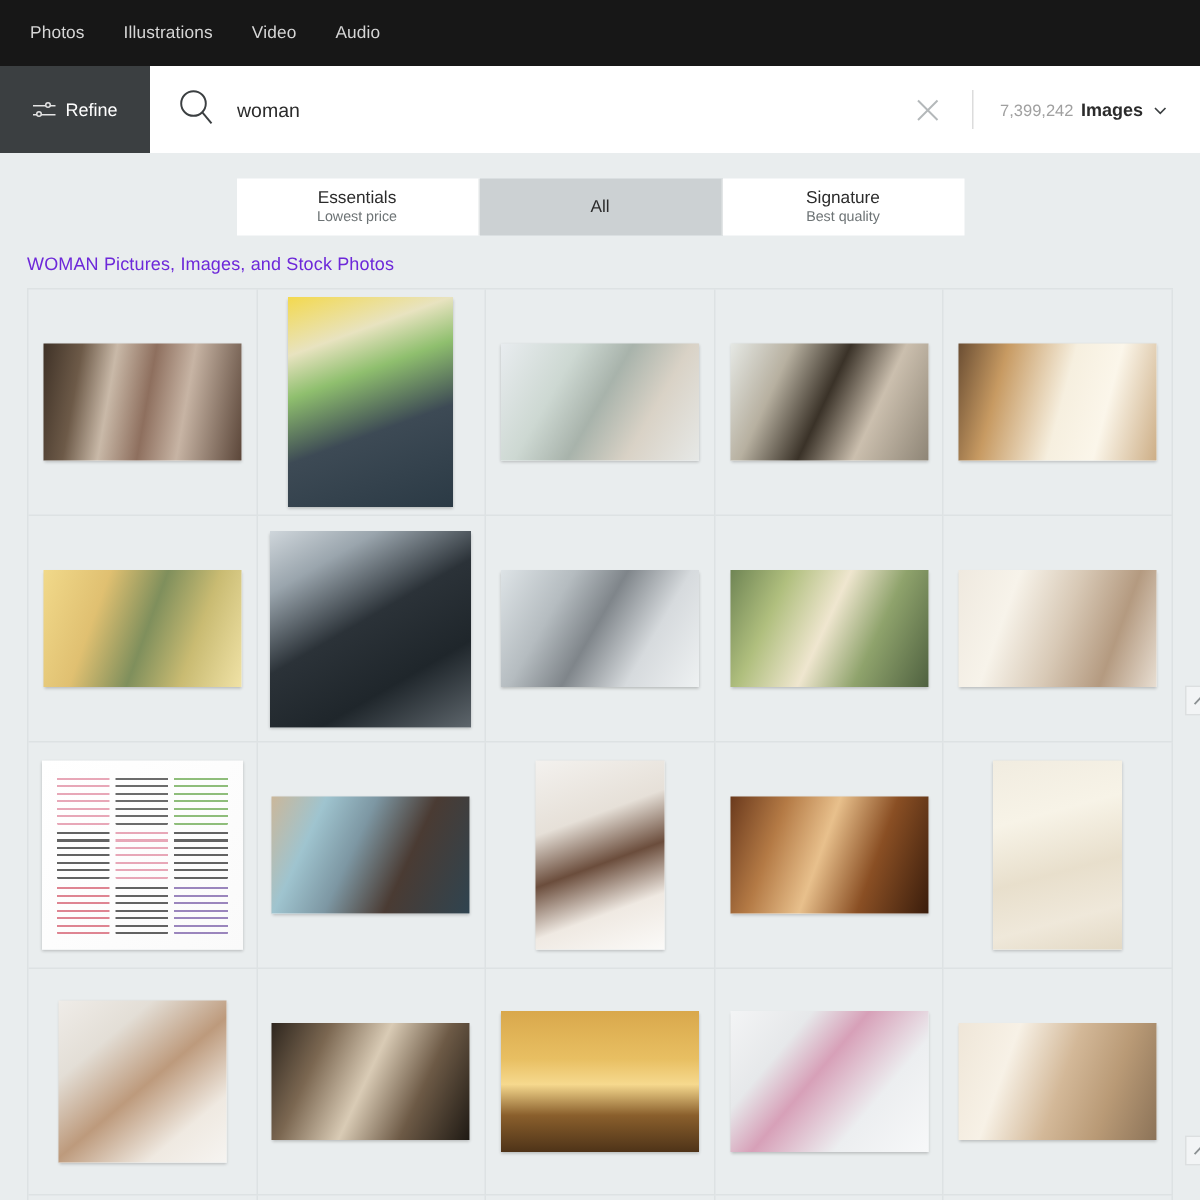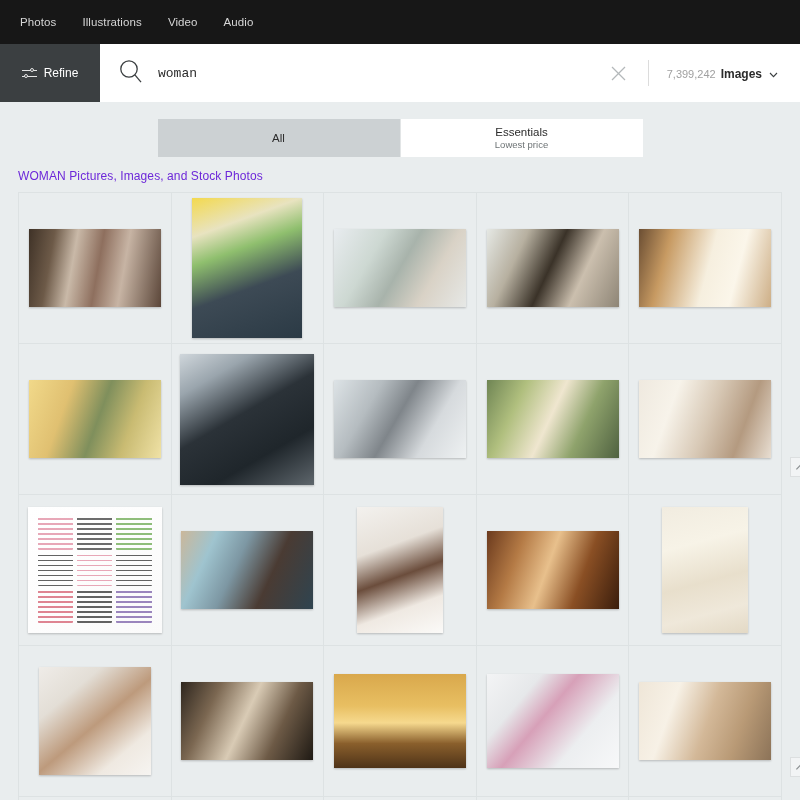--- a/index.html
+++ b/index.html
@@ -51,21 +51,21 @@
     position: absolute; width: 4px; height: 4px; border-radius: 50%;
     border: 1px solid #e4e4e4; background: #3b3f41;
   }
   .refine-icon b:nth-child(3) { top: 1px; left: 8px; }
   .refine-icon b:nth-child(4) { top: 7px; left: 2px; }
 
   .search-field { flex: 1; display: flex; align-items: center; position: relative; }
   .search-icon { margin: 0 14px 0 18px; display: block; }
   .search-input {
     flex: 1; border: none; outline: none; font-size: 13px; color: #2b2b2b;
-    font-family: Liberation Mono, monospace; background: transparent;
+    font-family: Liberation Sans, sans-serif; background: transparent;
   }
   .search-input::placeholder { color: #9a9a9a; }
   .clear-btn {
     width: 30px; height: 30px; display: flex; align-items: center; justify-content: center;
     cursor: pointer; margin-right: 14px;
   }
   .vsep { width: 1px; height: 26px; background: #dcdcdc; margin-right: 18px; }
   .count-box {
     display: flex; align-items: baseline; gap: 5px; padding-right: 22px; cursor: pointer;
   }
@@ -164,26 +164,30 @@
         <svg width="9" height="6" viewBox="0 0 9 6">
             <path d="M1 1 L4.5 4.6 L8 1" stroke="#3b3f41" stroke-width="1.1" fill="none"></path>
           </svg>
       </span>
     </div>
   </div>
 </div>
 
 <div class="tabs-wrap">
   <div class="tabs">
-    <div class="tab active">
-      <span class="tab-label">All</span>
-    </div>
     <div class="tab">
       <span class="tab-label">Essentials</span>
       <span class="tab-sub">Lowest price</span>
+    </div>
+    <div class="tab active">
+      <span class="tab-label">All</span>
+    </div>
+    <div class="tab">
+      <span class="tab-label">Signature</span>
+      <span class="tab-sub">Best quality</span>
     </div>
   </div>
 </div>
 
 <div class="results-heading">WOMAN Pictures, Images, and Stock Photos</div>
 
 <div class="grid-wrap">
   <div class="grid" id="grid">
       <div class="cell">
         <div class="thumb" title="woman sitting by table lamp in cafe" aria-label="woman sitting by table lamp in cafe" style="width: 132px; height: 78px; background-image: linear-gradient(100deg, rgb(63, 50, 39) 0%, rgb(109, 90, 72) 18%, rgb(201, 185, 168) 34%, rgb(142, 111, 94) 52%, rgb(199, 180, 164) 70%, rgb(91, 70, 57) 100%);"></div>

